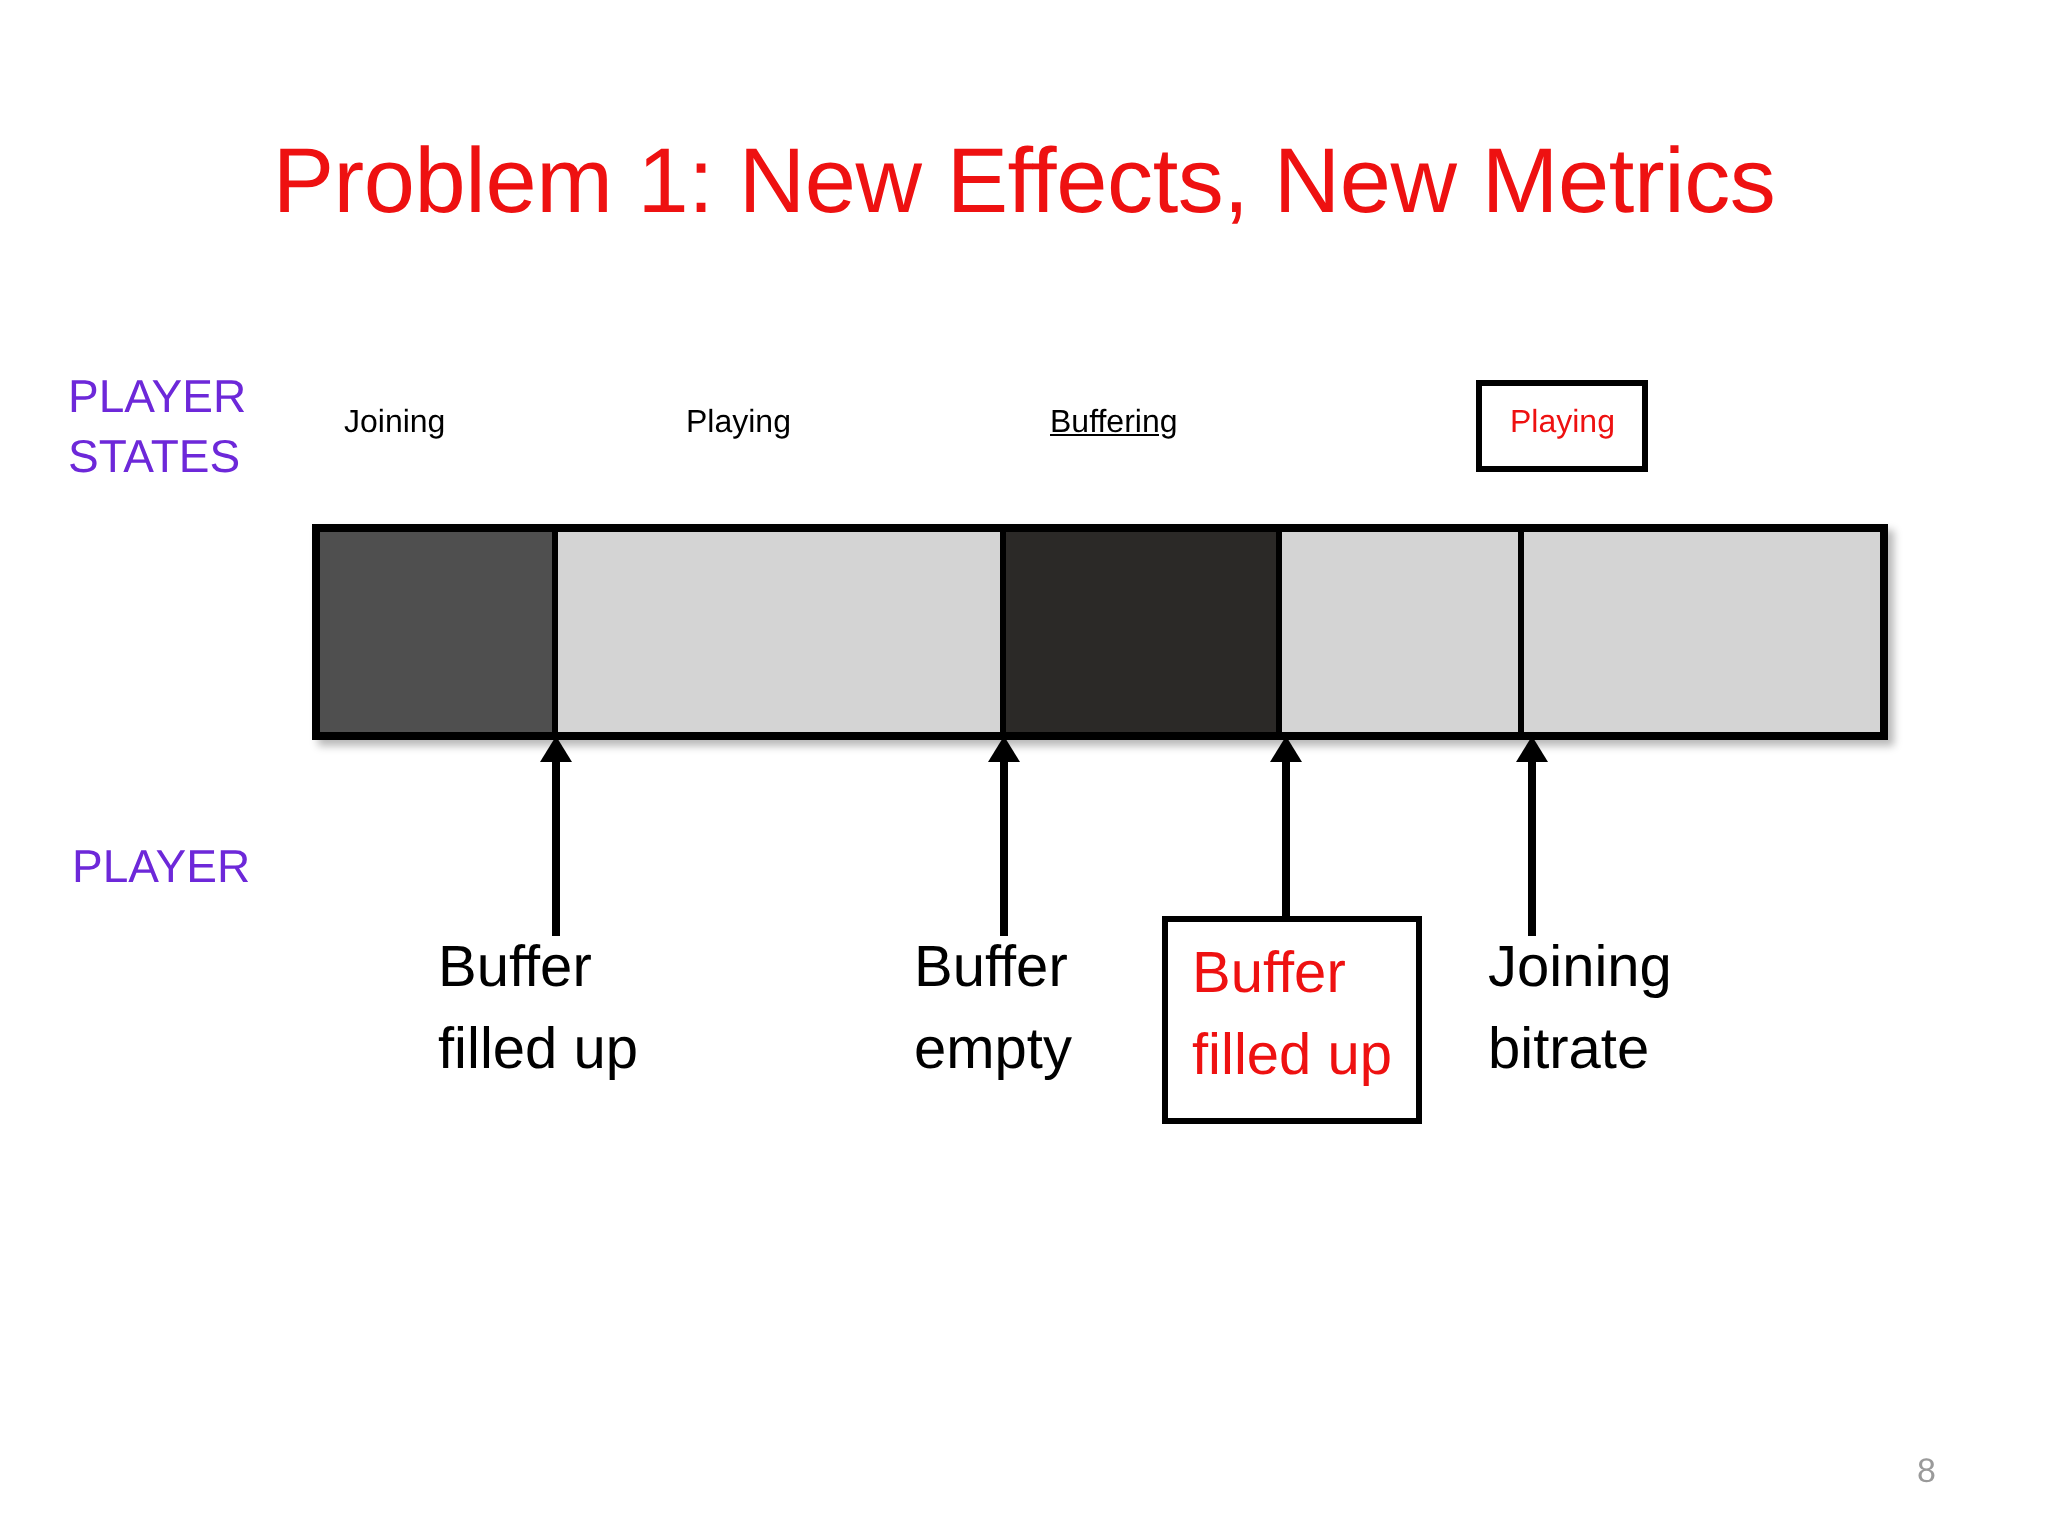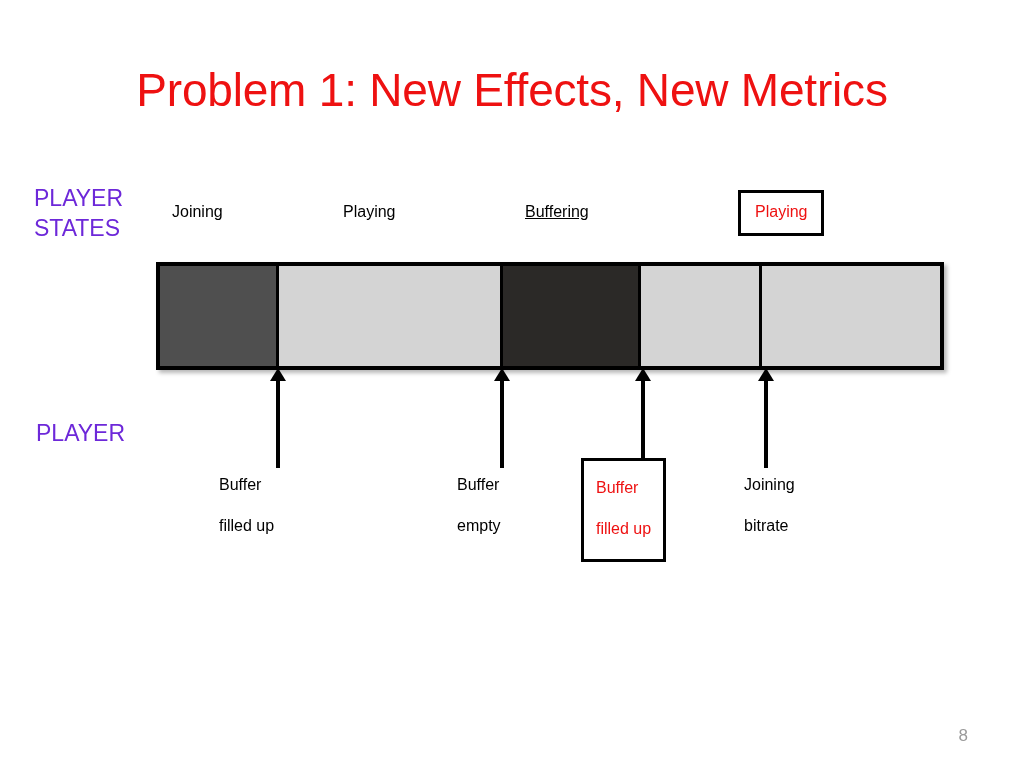--- a/index.html
+++ b/index.html
@@ -110,21 +110,21 @@
     width: 0;
     height: 0;
     border-left: 8px solid transparent;
     border-right: 8px solid transparent;
     border-bottom: 13px solid #000000;
   }
 
   
   .event-label {
     position: absolute;
-    font-size: 16px;
+    font-size: 29px;
     line-height: 41px;
     color: #000000;
     white-space: pre-line;
   }
   .event-label.boxed {
     color: #ee1111;
     border: 3px solid #000000;
     background: #ffffff;
     padding: 6px 12px 10px 12px;
   }

